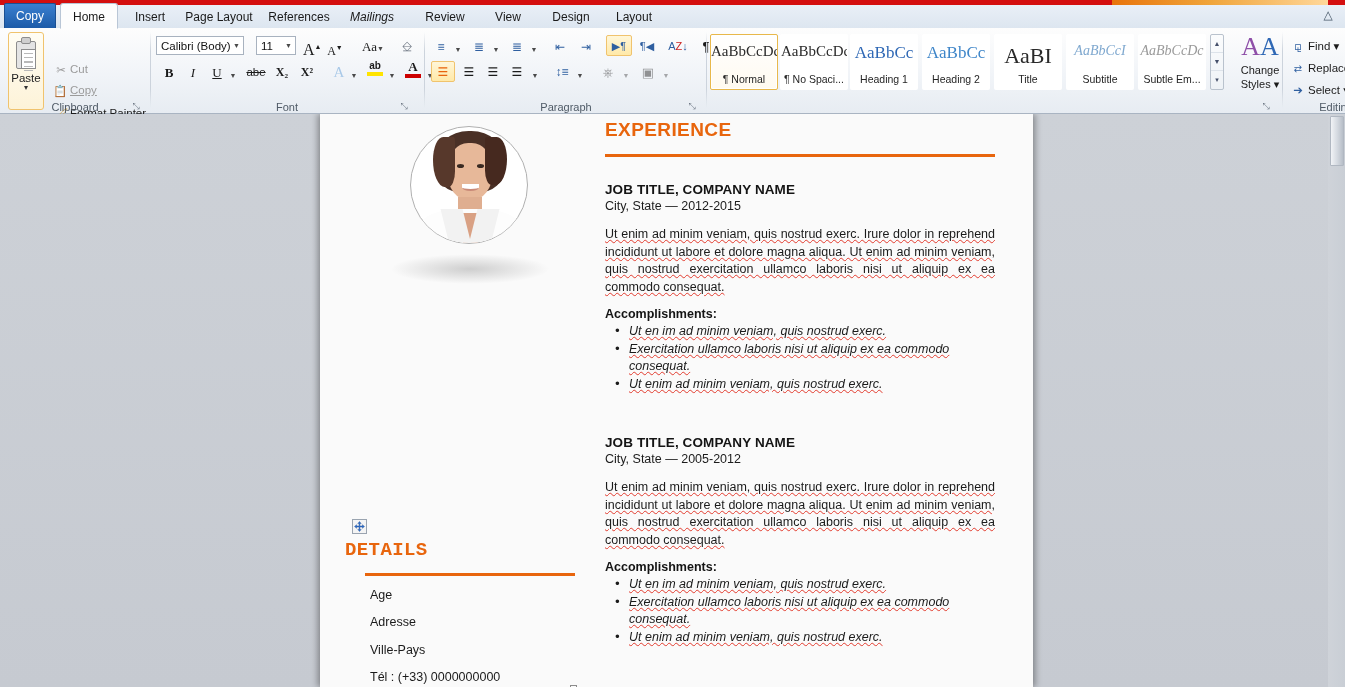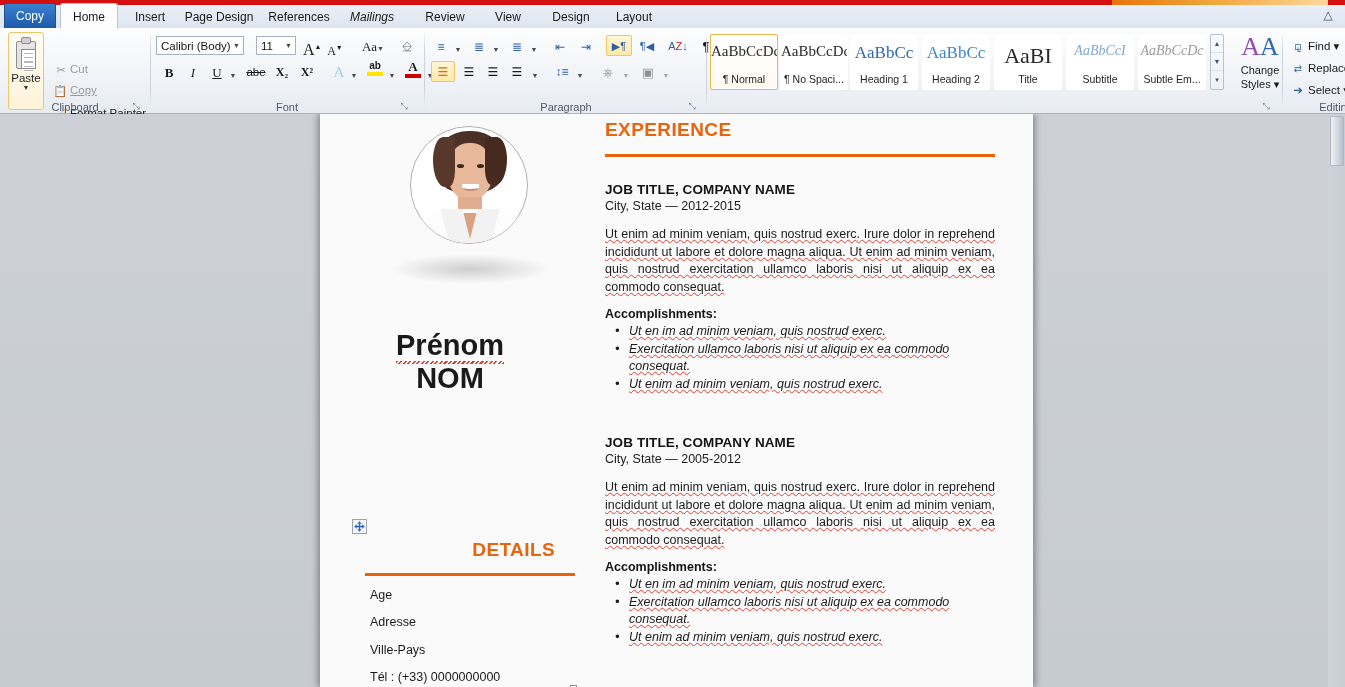--- a/index.html
+++ b/index.html
@@ -157,22 +157,22 @@
      font-family:"Liberation Sans", sans-serif; }
   .rname .ln2 { display:block; }
   .squiggle { display:inline-block; position:relative; }
   .squiggle::after { content:""; position:absolute; left:0; right:0; bottom:-2px; height:3px;
      background:repeating-linear-gradient(135deg,#e23b2e 0 1.6px, transparent 1.6px 3.2px); }
 
   .move-handle { position:absolute; left:352px; top:405px; width:15px; height:15px;
      background:#f4f4f4; border:1px solid #9aa4b0; text-align:center; }
   .move-handle svg { display:block; margin:1px auto; }
 
-  .sec-head { position:absolute; width:210px; left:25px; text-align:right;
-     color:#e8650d; font-size:19px; font-weight:bold; letter-spacing:.4px; }
+  .sec-head { position:absolute; width:210px; left:25px; text-align:left;
+     color:#e8650d; font-size:19px; font-weight:bold; letter-spacing:.4px;font-family:Liberation Mono, monospace; }
   .sec-rule { position:absolute; left:45px; width:210px; height:2.5px; background:#e8650d; }
 
   .dline { position:absolute; left:50px; font-size:12.5px; color:#1b1b1b; white-space:nowrap; }
   .tb-handle { position:absolute; left:570px; top:571px; width:7px; height:7px;
      border:1.2px solid #8c8c8c; background:#fafafa; }
 
   
   .col-right { position:absolute; left:285px; top:0; width:410px; height:573px; }
   .exp-head { position:absolute; left:0; top:5px; font-size:19px; font-weight:bold;
      color:#e8650d; letter-spacing:.4px; }
@@ -209,21 +209,21 @@
   <div class="ctx-strip">
     <div class="ctx-orange"></div>
   </div>
 
   <div class="tabbar">
     <div class="tab-bg"></div>
 
     <div class="tab file"><span>Copy</span></div>
     <div class="tab active" style="left:60px;width:58px;"><span>Home</span></div>
     <div class="tab plain" style="left:122px;width:56px;"><span>Insert</span></div>
-    <div class="tab plain" style="left:178px;width:82px;"><span>Page Design</span></div>
+    <div class="tab plain" style="left:178px;width:82px;"><span>Page Layout</span></div>
     <div class="tab plain" style="left:260px;width:78px;"><span>References</span></div>
     <div class="tab plain" style="left:338px;width:68px;font-style:italic;"><span>Mailings</span></div>
     <div class="tab plain" style="left:414px;width:62px;"><span>Review</span></div>
     <div class="tab plain" style="left:480px;width:56px;"><span>View</span></div>
     <div class="tab ctxtab" style="left:540px;width:62px;border-color:transparent;background:transparent;"><span>Design</span></div>
     <div class="tab ctxtab" style="left:604px;width:60px;border-color:transparent;background:transparent;"><span>Layout</span></div>
 
     <div class="collapse-btn">△</div>
   </div>
 
@@ -413,24 +413,20 @@
               <div class="mouth"></div>
                 <div class="neck"></div>
               <div class="shirt"></div>
                 <div class="chest"></div>
               <div class="shirtL"></div>
                 <div class="shirtR"></div>
             </div>
           </div>
           <div class="photo-shadow"></div>
 
-          <div class="rname">
-            <span class="squiggle">Prénom</span>
-            <span class="ln2">NOM</span>
-          </div>
 
           <div class="sec-head" style="top:425px;">DETAILS</div>
           <div class="sec-rule" style="top:459px;"></div>
 
           <div class="dline" style="top:474px;">Age</div>
           <div class="dline" style="top:501px;">Adresse</div>
           <div class="dline" style="top:529px;">Ville-Pays</div>
           <div class="dline" style="top:556px;">Tél : (+33) 0000000000</div>
 
         </div>

